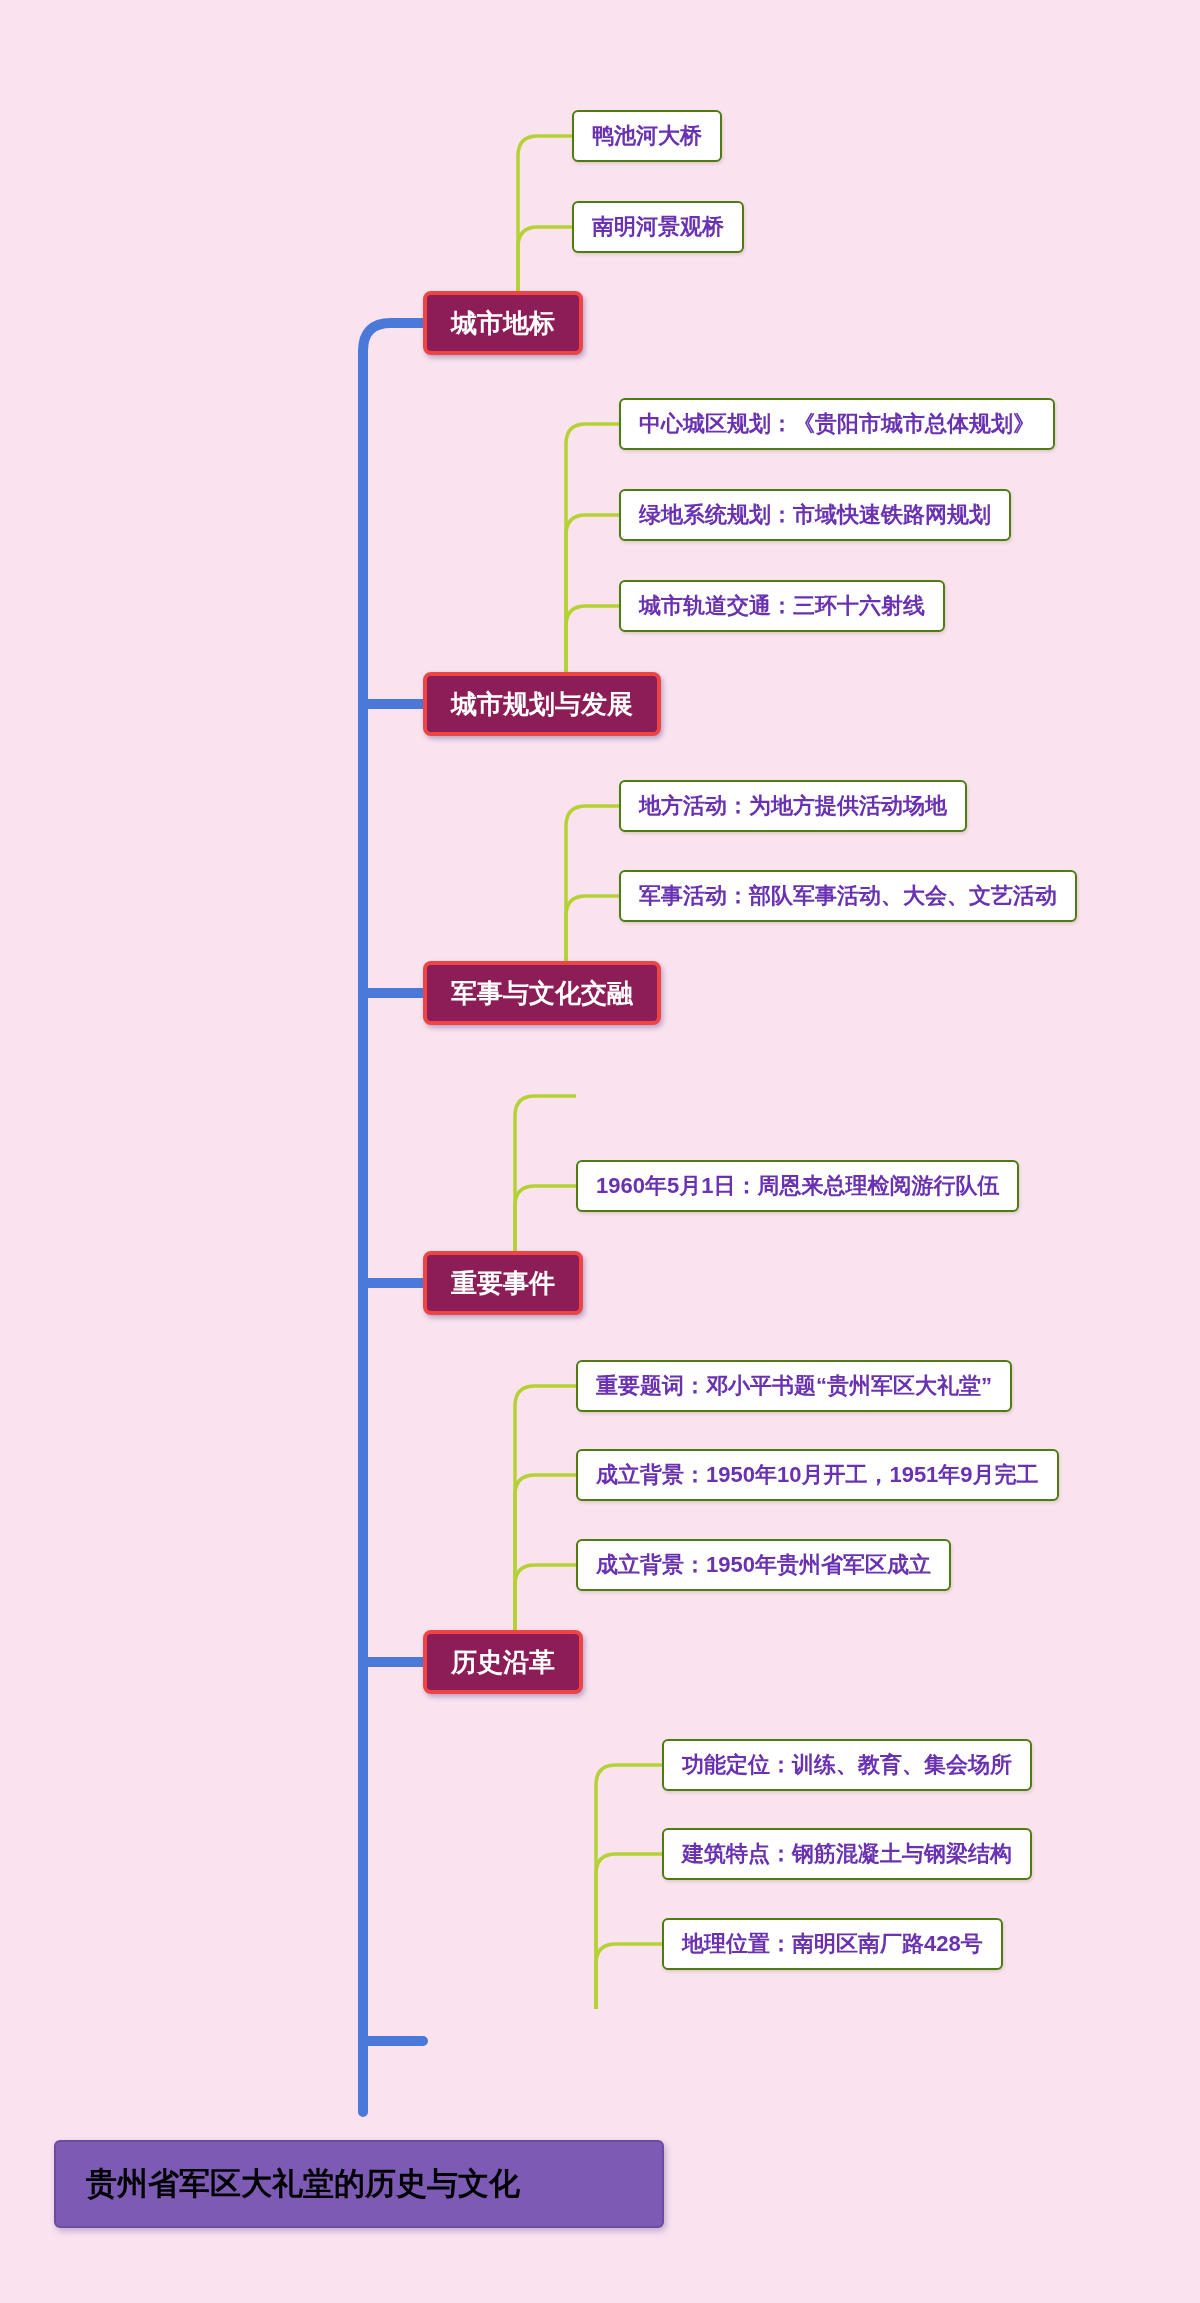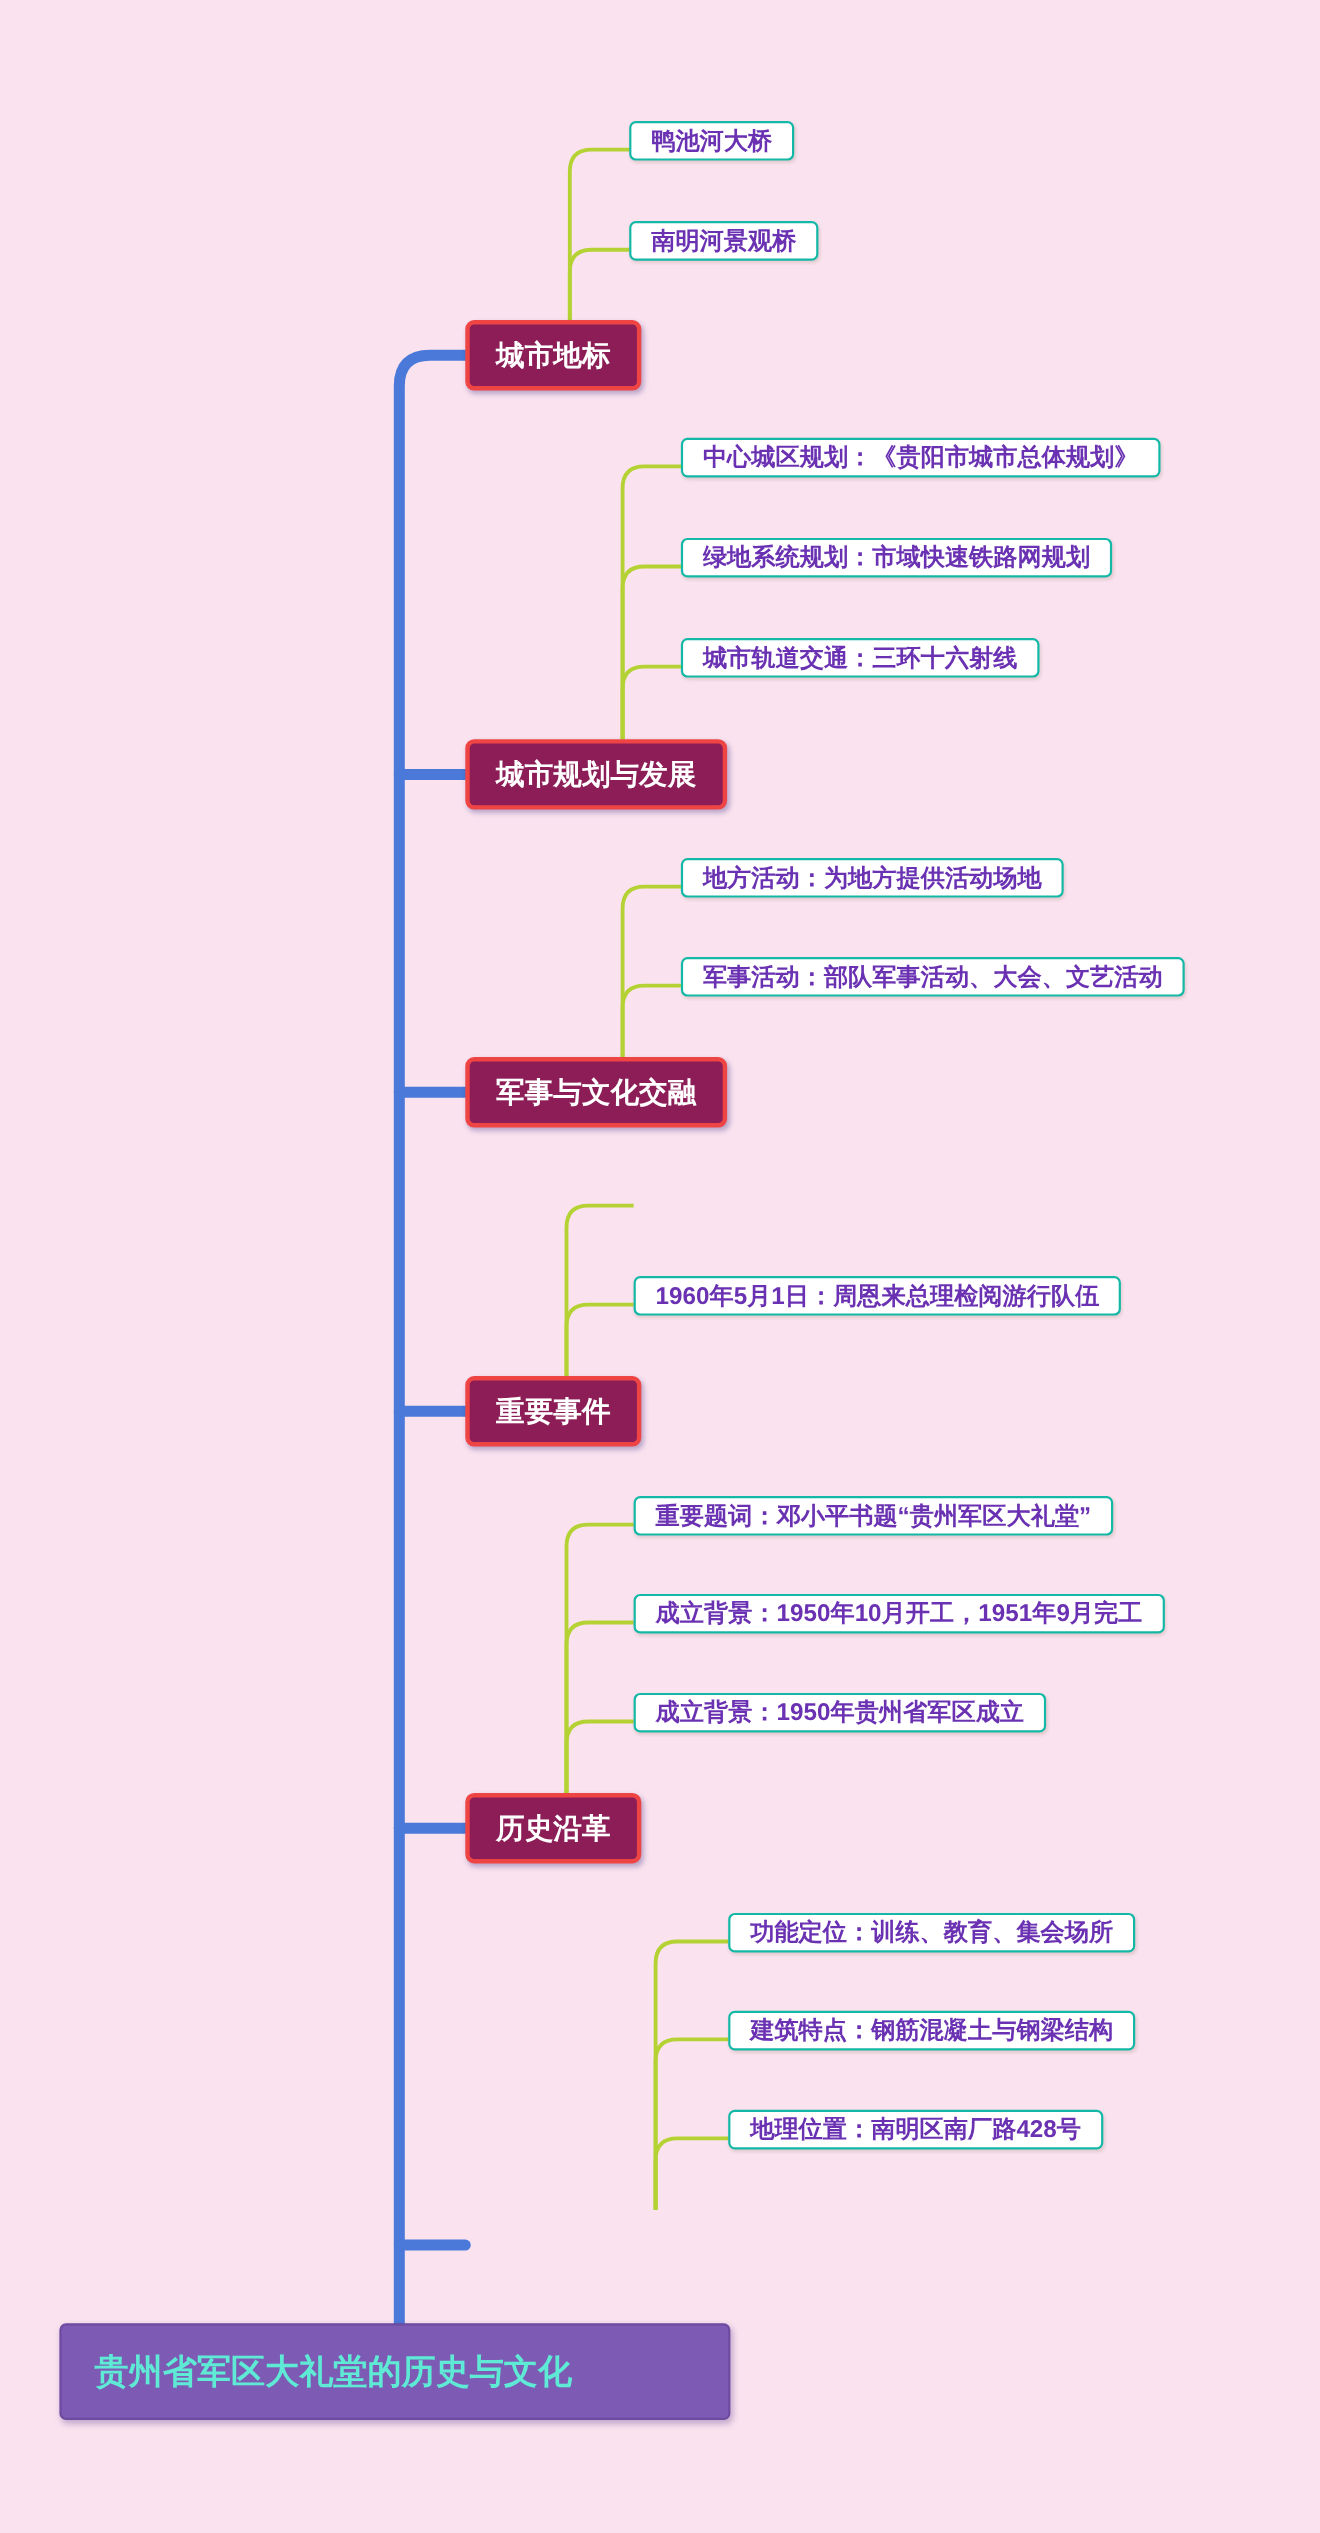--- a/index.html
+++ b/index.html
@@ -18,25 +18,25 @@
   svg.connectors {
     position: absolute;
     left: 0; top: 0;
     width: 1200px; height: 2303px;
     pointer-events: none;
   }
   .leaf {
     position: absolute;
     display: flex;
     align-items: center;
-    height: 36px;
+    height: 52px;
     padding: 16px 18px;
     box-sizing: border-box;
     background: #ffffff;
-    border: 2px solid #14b8a6;
+    border: 2px solid #4d7c0f;
     border-radius: 6px;
     color: #6a32b2;
     font-size: 22px;
     font-weight: bold;
     white-space: nowrap;
     box-shadow: 1px 2px 3px rgba(120, 90, 60, 0.18);
   }
   .main {
     position: absolute;
     display: flex;
@@ -57,25 +57,26 @@
     position: absolute;
     display: flex;
     align-items: center;
     width: 610px;
     height: 88px;
     padding: 0 30px;
     box-sizing: border-box;
     background: #7d5bb5;
     border: 2px solid #6c4ba0;
     border-radius: 6px;
-    color: #5eead4;
+    color: #000000;
     font-size: 31px;
     font-weight: bold;
     white-space: nowrap;
     box-shadow: 2px 3px 6px rgba(90, 60, 140, 0.35);
+    margin-top: 28px;
   }
 </style>
 </head>
 <body>
 
 <div class="stage">
 
   <svg class="connectors" viewBox="0 0 1200 2303" xmlns="http://www.w3.org/2000/svg">
 
     <path d="M 363 2112 L 363 351 Q 363 323 391 323 L 423 323" fill="none" stroke="#4a79d9" stroke-width="10" stroke-linecap="round"></path>

